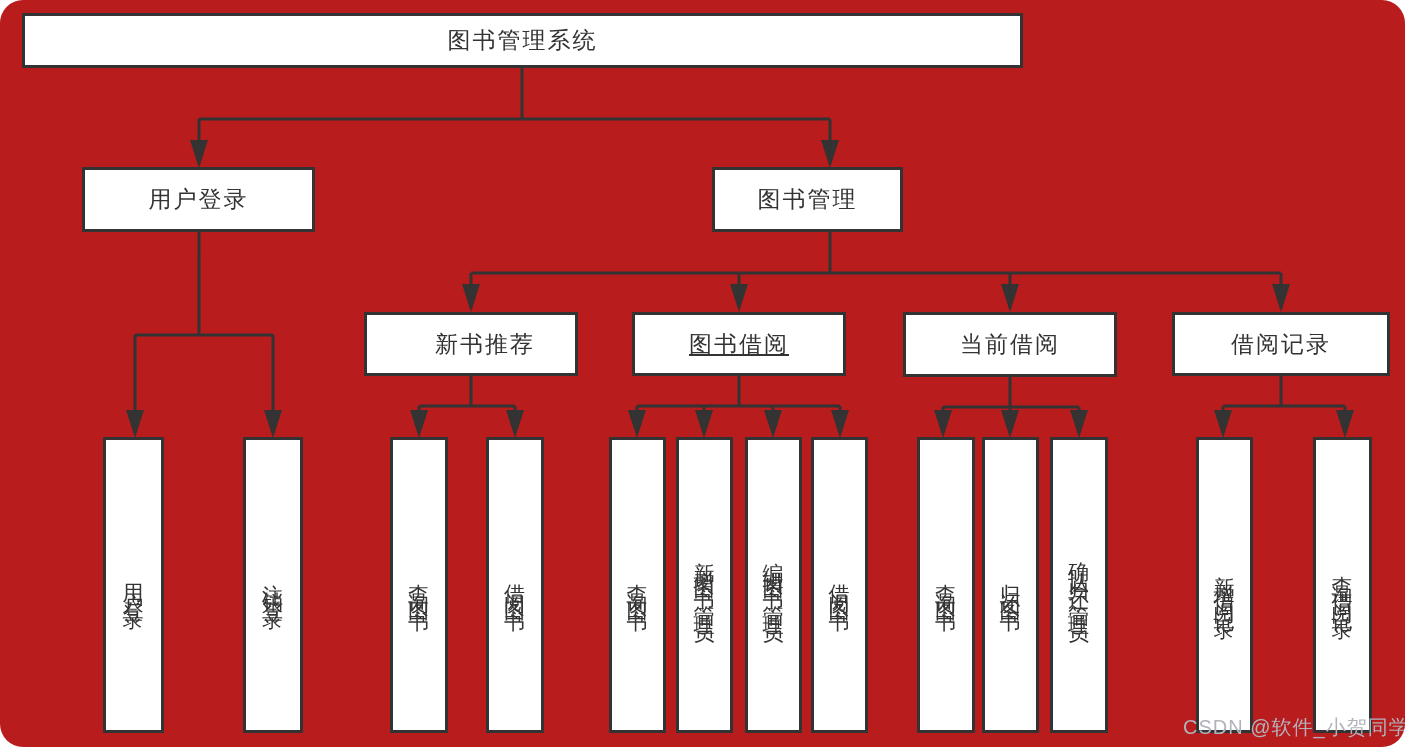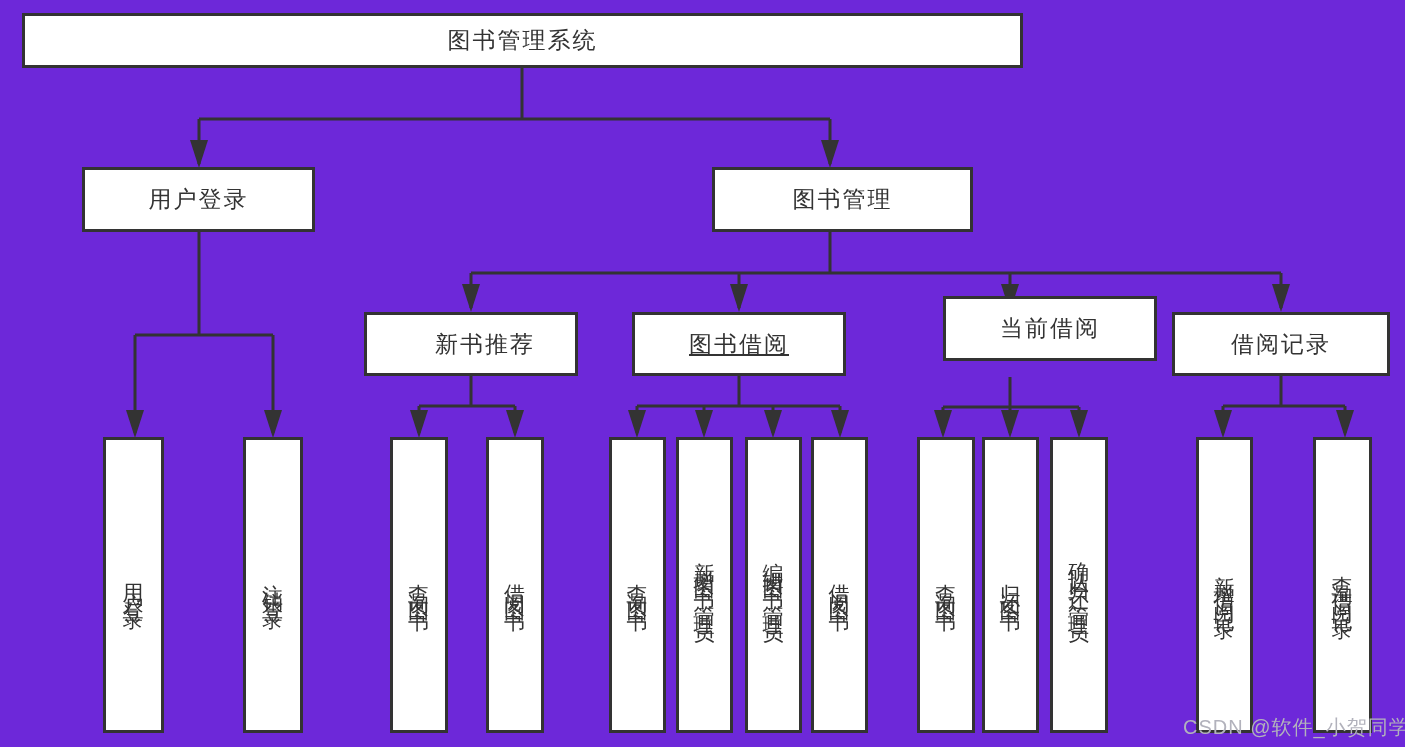--- a/index.html
+++ b/index.html
@@ -4,22 +4,23 @@
 <style>
   html, body { margin: 0; padding: 0; }
   body {
     font-family: "Liberation Sans", "DejaVu Sans", sans-serif;
     background: #ffffff;
   }
   #stage {
     position: relative;
     width: 1405px;
     height: 747px;
-    background: #6d28d9;
+    background: #b91c1c;
     overflow: hidden;
+    border-radius: 23px;
   }
   .wires {
     position: absolute;
     left: 0; top: 0;
     width: 1405px; height: 747px;
   }
   .box {
     position: absolute;
     box-sizing: border-box;
     border: 3px solid #333333;
@@ -91,25 +92,25 @@
       <polygon points="1001,410 1019,410 1010,438"></polygon>
       <polygon points="1070,410 1088,410 1079,438"></polygon>
       <polygon points="1214,410 1232,410 1223,438"></polygon>
       <polygon points="1336,410 1354,410 1345,438"></polygon>
     </g>
   </svg>
 
   <div class="box h" style="left:22px; top:13px; width:1001px; height:55px;">图书管理系统</div>
 
   <div class="box h" style="left:82px; top:167px; width:233px; height:65px;">用户登录</div>
-  <div class="box h" style="left:712px; top:167px; width:261px; height:65px;">图书管理</div>
+  <div class="box h" style="left:712px; top:167px; width:191px; height:65px;">图书管理</div>
 
   <div class="box h" style="left:364px; top:312px; width:214px; height:64px;padding-left:28px;">新书推荐</div>
   <div class="box h" style="left:632px; top:312px; width:214px; height:64px;text-decoration:underline;">图书借阅</div>
-  <div class="box h" style="left:903px; top:296px; width:214px; height:65px;margin-left:40px;">当前借阅</div>
+  <div class="box h" style="left:903px; top:312px; width:214px; height:65px;">当前借阅</div>
   <div class="box h" style="left:1172px; top:312px; width:218px; height:64px;">借阅记录</div>
 
   <div class="box v" style="left:103px; top:437px; width:61px; height:296px;">用户登录</div>
   <div class="box v" style="left:243px; top:437px; width:60px; height:296px;">注销登录</div>
 
   <div class="box v" style="left:390px; top:437px; width:58px; height:296px;">查询图书</div>
   <div class="box v" style="left:486px; top:437px; width:58px; height:296px;">借阅图书</div>
 
   <div class="box v" style="left:609px; top:437px; width:57px; height:296px;">查询图书</div>
   <div class="box v" style="left:676px; top:437px; width:57px; height:296px;">新增图书（管理员）</div>

